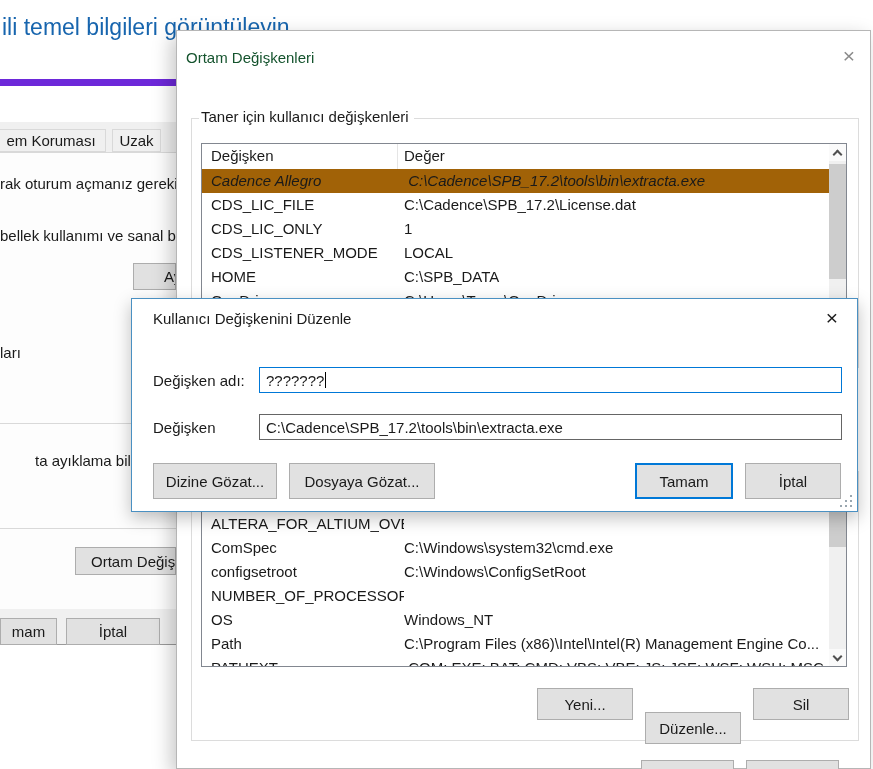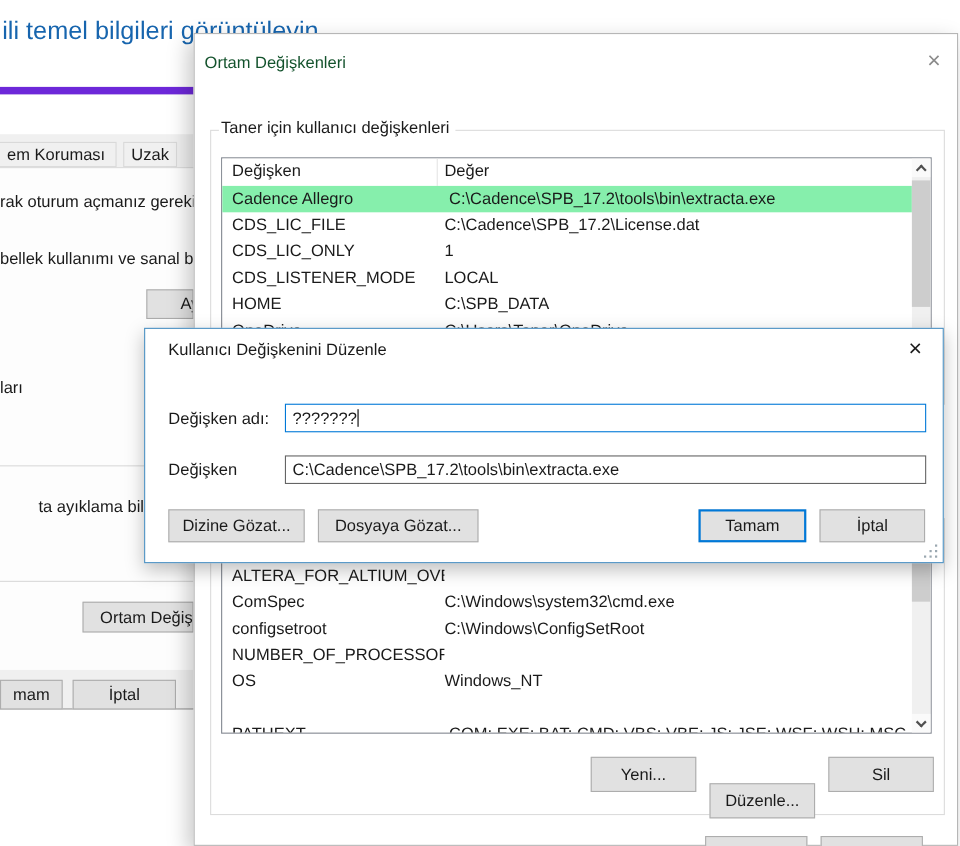--- a/index.html
+++ b/index.html
@@ -37,21 +37,21 @@
   .group2 { left:14px; top:440px; width:668px; height:270px; }
   .group-label { left:22px; top:77px; background:#fff; padding:0 5px 0 2px; white-space:nowrap; }
 
   .table { background:#fff; border:1px solid #828790; overflow:hidden; }
   .table1 { left:24px; top:112px; width:646px; height:196px; }
   .table2 { left:24px; top:290px; width:646px; height:346px; }
   .thead { left:0; top:0; width:627px; height:25px; display:flex; background:#fff; }
   .th-name { width:196px; padding-left:9px; border-right:1px solid #e5e5e5; line-height:24px; white-space:nowrap; overflow:hidden; }
   .th-val { flex:1; padding-left:6px; line-height:24px; white-space:nowrap; overflow:hidden; }
   .trow { left:0; width:627px; height:24px; display:flex; }
-  .trow.selected { background:#86efac; }
+  .trow.selected { background:#a16207;font-style:italic; }
   .tname { width:202px; padding-left:9px; line-height:24px; white-space:nowrap; overflow:hidden; flex:none; }
   .tval { flex:1; line-height:24px; white-space:pre; overflow:hidden; }
 
   .scrollbar { right:0; top:0; bottom:0; width:17px; background:#f0f0f0; }
   .sb-btn { left:0; width:17px; height:17px; background:#fafafa; display:flex; align-items:center; justify-content:center; }
   .chev-up { width:7px; height:7px; border:solid #505050; border-width:2px 2px 0 0; transform:rotate(-45deg); margin-top:3px; }
   .chev-down { width:7px; height:7px; border:solid #505050; border-width:2px 2px 0 0; transform:rotate(135deg); margin-bottom:3px; }
   .sb-thumb { left:0; width:17px; background:#cdcdcd; }
 
   .env-btn-row-btn { height:32px; }
@@ -66,21 +66,21 @@
   .edit-dialog { left:131px; top:298px; width:727px; height:214px; background:#fff; border:1px solid #4a90c2; box-shadow:0 6px 16px rgba(0,0,0,.25); z-index:3; }
   .edit-title { left:21px; top:11px; color:#1a1a1a; white-space:nowrap; }
   .edit-close { right:10px; top:6px; color:#1a1a1a; }
   .field-label { left:21px; white-space:nowrap; }
   .lbl-name { top:73px; }
   .lbl-value { top:120px; }
   .textfield { left:127px; width:583px; height:26px; background:#fff; display:flex; align-items:center; padding-left:6px; white-space:pre; overflow:hidden; font-size:15px; }
   .tf-name { top:68px; border:1px solid #0078d7; }
   .tf-value { top:115px; border:1px solid #656565; }
   .caret { width:1px; height:16px; background:#000; margin-left:1px; }
-  .ed-btn { top:164px; height:30px; }
+  .ed-btn { top:164px; height:36px; }
   .dizine-btn { left:21px; width:124px; }
   .dosyaya-btn { left:157px; width:146px; }
   .tamam-btn { left:503px; width:98px; border:2px solid #0078d7; }
   .iptal-btn { left:613px; width:96px; }
   .resize-grip { right:4px; bottom:3px; width:14px; height:14px; }
   .resize-grip i { position:absolute; right:1px; bottom:1px; width:2px; height:2px; background:#9aa7b0;
     box-shadow:-5px 0 #9aa7b0, -10px 0 #9aa7b0, 0 -5px #9aa7b0, -5px -5px #9aa7b0, 0 -10px #9aa7b0; }
 </style>
 </head>
 <body>
@@ -168,20 +168,24 @@
         <span class="tname">configsetroot</span>
         <span class="tval">C:\Windows\ConfigSetRoot</span>
       </div>
       <div class="abs trow" style="top:262px;">
         <span class="tname">NUMBER_OF_PROCESSORS</span>
       </div>
       <div class="abs trow" style="top:286px;">
         <span class="tname">OS</span>
         <span class="tval">Windows_NT</span>
       </div>
+      <div class="abs trow" style="top:310px;">
+        <span class="tname">Path</span>
+        <span class="tval">C:\Program Files (x86)\Intel\Intel(R) Management Engine Co...</span>
+      </div>
       <div class="abs trow" style="top:334px;">
         <span class="tname">PATHEXT</span>
         <span class="tval">.COM;.EXE;.BAT;.CMD;.VBS;.VBE;.JS;.JSE;.WSF;.WSH;.MSC</span>
       </div>
       <div class="abs scrollbar">
         <div class="abs sb-thumb" style="top:175px;height:50px;"></div>
         <div class="abs sb-btn" style="bottom:0;top:auto;">
             <i class="chev-down"></i>
           </div>
       </div>

